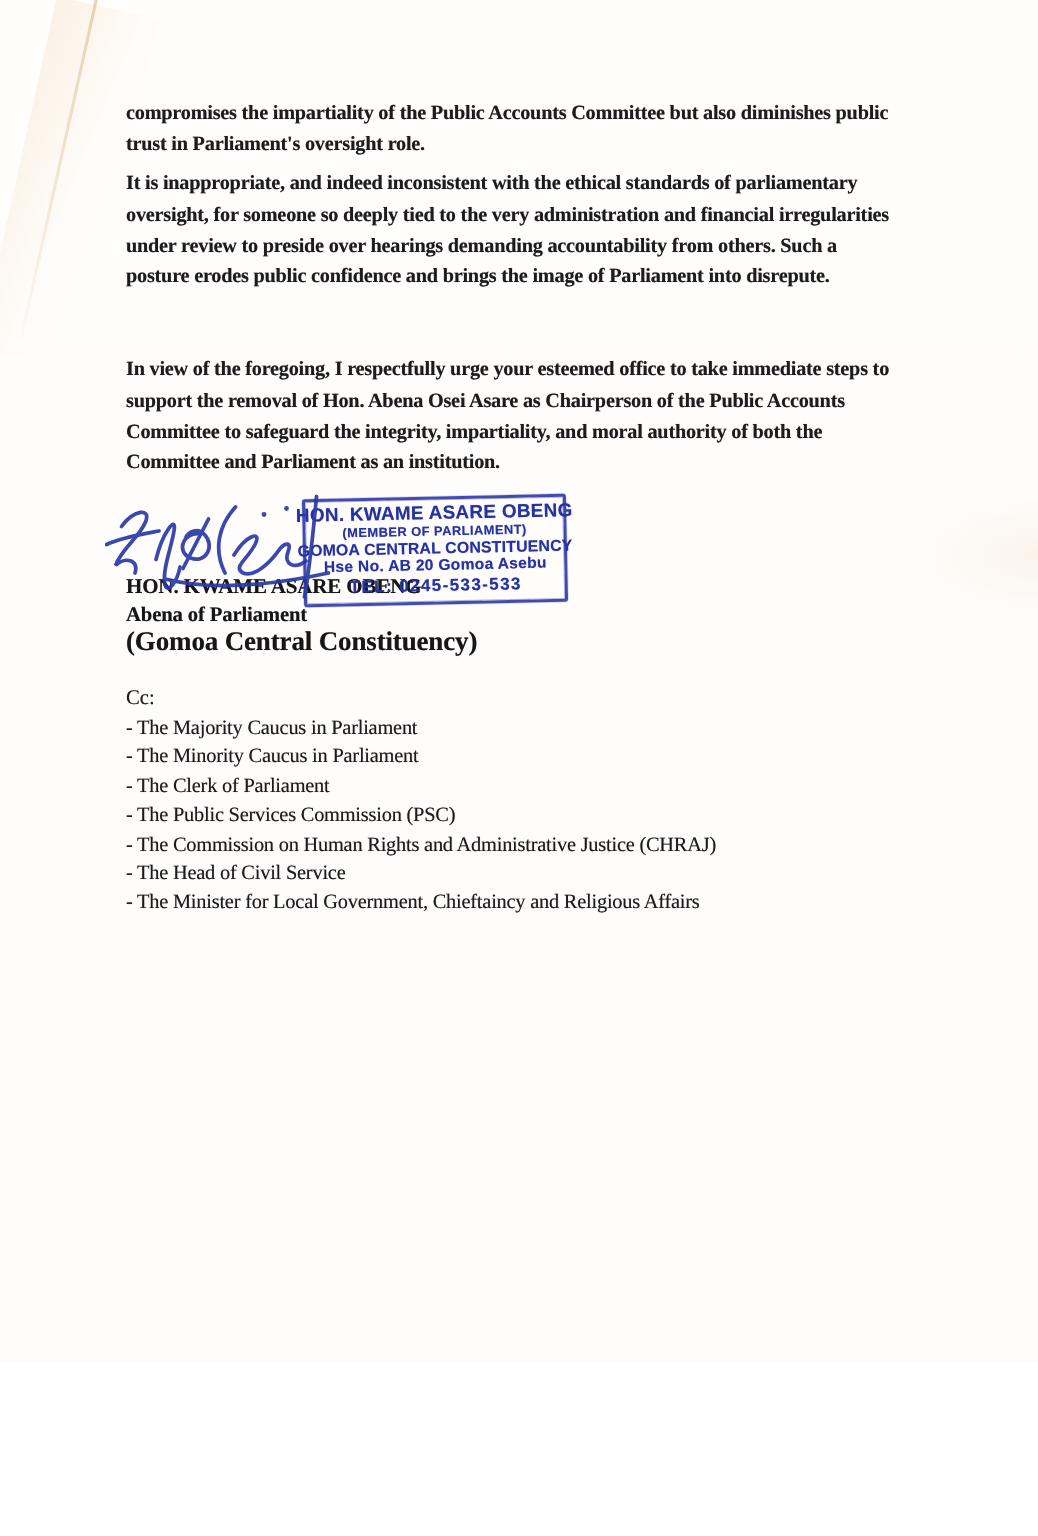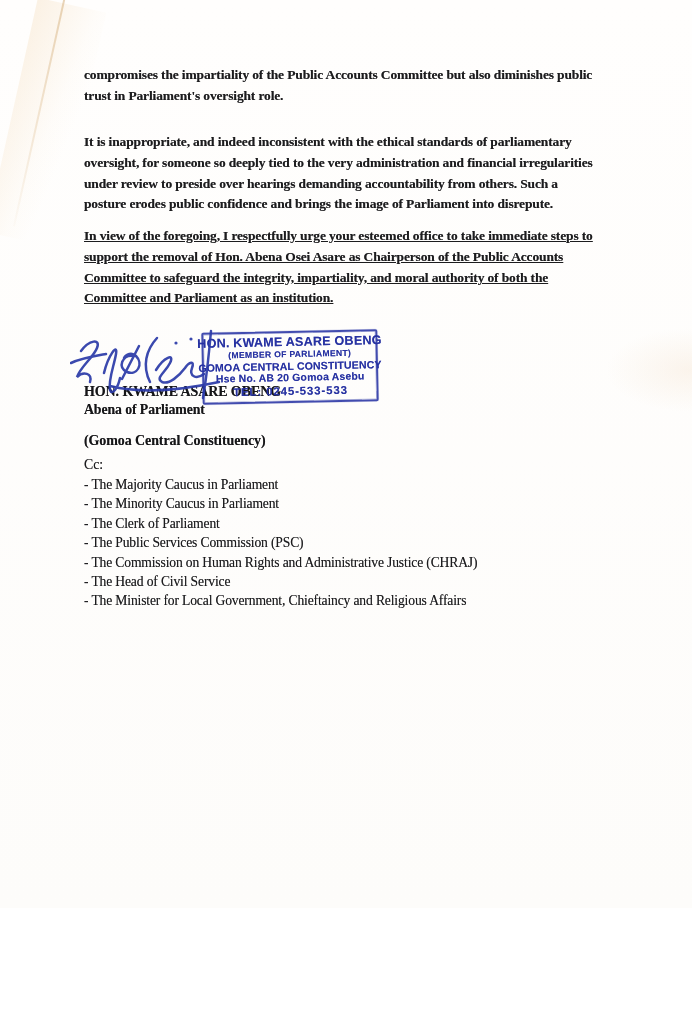--- a/index.html
+++ b/index.html
@@ -37,22 +37,22 @@
     width:600px;
     color:#1c1c1e;
     font-size:13.5px;
     font-weight:700;
     letter-spacing:-0.15px;
     line-height:20.8px;
     white-space:pre-line;
     text-shadow:0 0 0.5px rgba(25,25,30,0.55);
   }
   .p1{top:65px;}
-  .p2{top:132px;}
-  .p3{top:226px;text-decoration:underline;}
+  .p2{top:112px;}
+  .p3{top:236px;}
   .closing{top:311px;}
   
   .signature{
     position:absolute;left:70px;top:327px;width:152px;height:76px;
     z-index:3;
   }
   
   .stamp{
     position:absolute;left:202px;top:331px;width:176px;height:72px;
     z-index:2;
@@ -78,21 +78,21 @@
   
   .signatory{
     position:absolute;left:84px;top:383px;z-index:1;
     color:#161618;
     font-weight:700;
     letter-spacing:-0.1px;
     text-shadow:0 0 0.5px rgba(20,20,25,0.55);
   }
   .signatory .sig-name{font-size:14px;line-height:18px;}
   .signatory .sig-title{font-size:13.8px;line-height:17.5px;}
-  .signatory .sig-const{font-size:14px;line-height:17.5px;margin-top:13px;}
+  .signatory .sig-const{font-size:18px;line-height:17.5px;}
   .cc-label{
     position:absolute;left:84px;top:455px;
     color:#1c1c1e;font-size:13.8px;font-weight:400;line-height:19.5px;
     text-shadow:0 0 0.5px rgba(25,25,30,0.55);
   }
   .cc-list{
     position:absolute;left:84px;top:475px;width:600px;
     color:#1c1c1e;font-size:13.6px;font-weight:400;
     letter-spacing:-0.15px;line-height:19.4px;
     white-space:pre-line;

